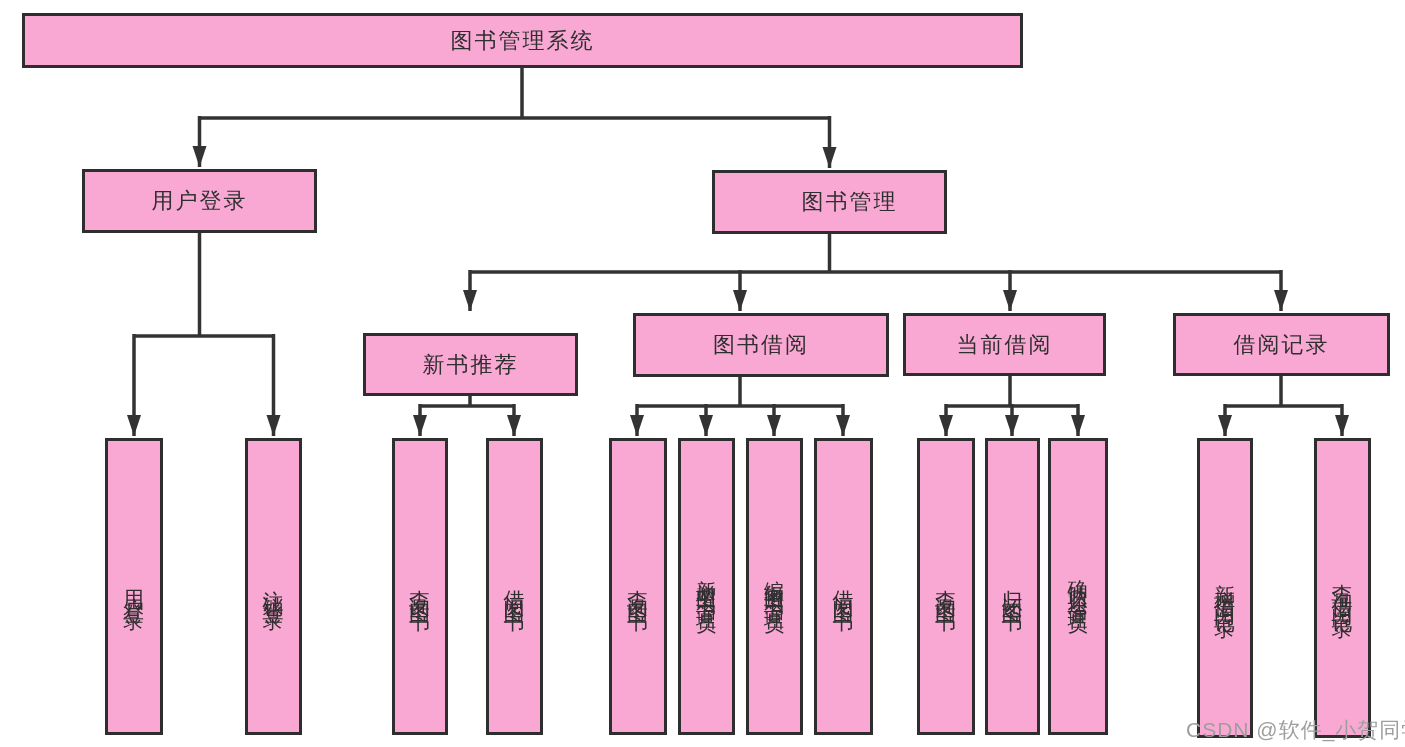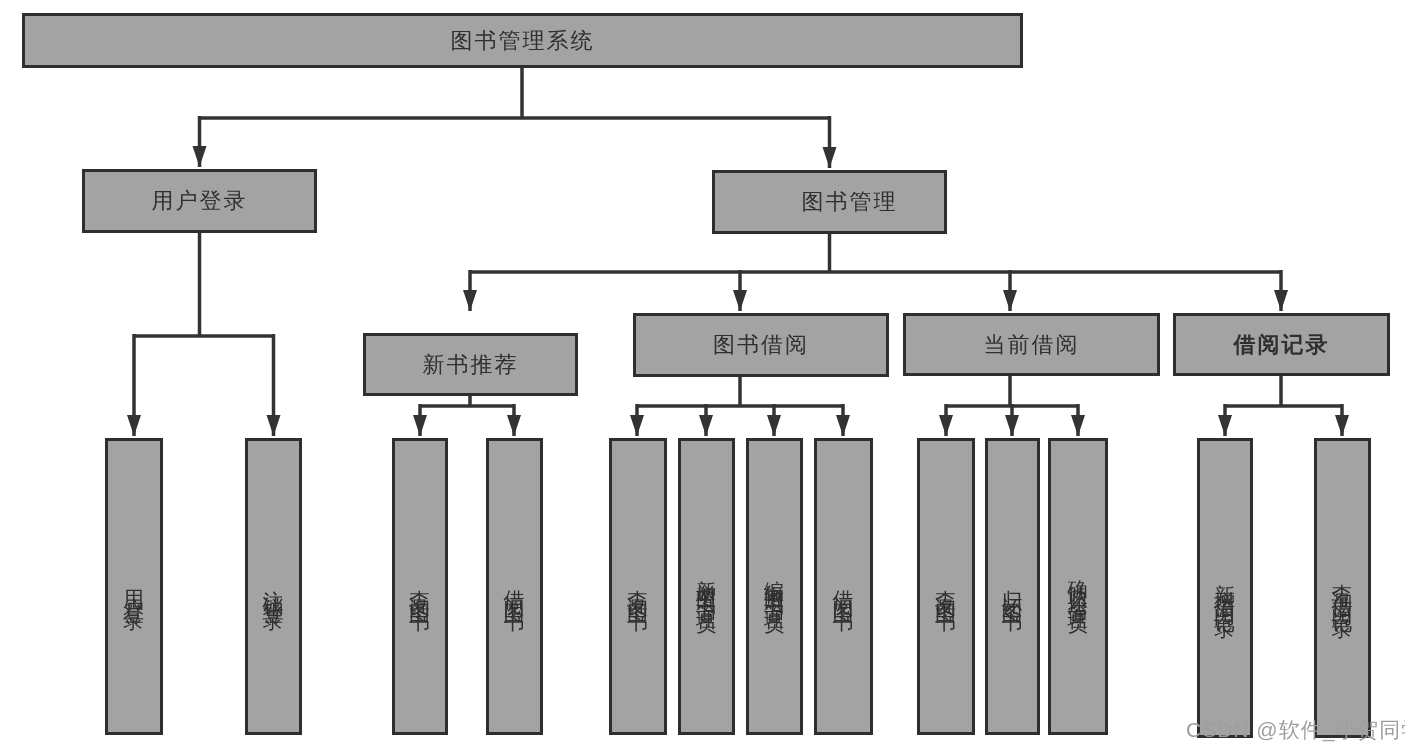--- a/index.html
+++ b/index.html
@@ -8,21 +8,21 @@
     width:1405px;height:747px;
     background:#ffffff;
     font-family:"Liberation Sans","DejaVu Sans",sans-serif;
     overflow:hidden;
   }
   .wires{position:absolute;left:0;top:0;width:1405px;height:747px;}
   .node{
     position:absolute;
     box-sizing:border-box;
     border:3px solid #2e2e2e;
-    background:#a3a3a3;
+    background:#f9a8d4;
     display:flex;align-items:center;justify-content:center;
     color:#2f2f2f;
   }
   .hbox{font-size:22px;letter-spacing:2px;}
   .vbox{
     writing-mode:vertical-rl;
     text-orientation:mixed;
     font-size:21px;
     letter-spacing:7px;
     line-height:1;
@@ -93,22 +93,22 @@
     </g>
   </svg>
 
   <div class="node hbox" style="left:22px;top:13px;width:1001px;height:55px;">图书管理系统</div>
 
   <div class="node hbox" style="left:82px;top:169px;width:235px;height:64px;">用户登录</div>
   <div class="node hbox" style="left:712px;top:170px;width:235px;height:64px;padding-left:40px;">图书管理</div>
 
   <div class="node hbox" style="left:363px;top:313px;width:215px;height:63px;margin-top:20px;">新书推荐</div>
   <div class="node hbox" style="left:633px;top:313px;width:256px;height:64px;">图书借阅</div>
-  <div class="node hbox" style="left:903px;top:313px;width:257px;height:63px;">当前借阅</div>
-  <div class="node hbox" style="left:1173px;top:313px;width:217px;height:63px;font-weight:bold;">借阅记录</div>
+  <div class="node hbox" style="left:903px;top:313px;width:203px;height:63px;">当前借阅</div>
+  <div class="node hbox" style="left:1173px;top:313px;width:217px;height:63px;">借阅记录</div>
 
   <div class="node vbox" style="left:105px;top:438px;width:58px;height:297px;">用户登录</div>
   <div class="node vbox" style="left:245px;top:438px;width:57px;height:297px;">注销登录</div>
 
   <div class="node vbox" style="left:392px;top:438px;width:56px;height:297px;">查询图书</div>
   <div class="node vbox" style="left:486px;top:438px;width:57px;height:297px;">借阅图书</div>
 
   <div class="node vbox" style="left:609px;top:438px;width:58px;height:297px;">查询图书</div>
   <div class="node vbox vbox-long" style="left:678px;top:438px;width:57px;height:297px;">新增图书（管理员）</div>
   <div class="node vbox vbox-long" style="left:746px;top:438px;width:57px;height:297px;">编辑图书（管理员）</div>

